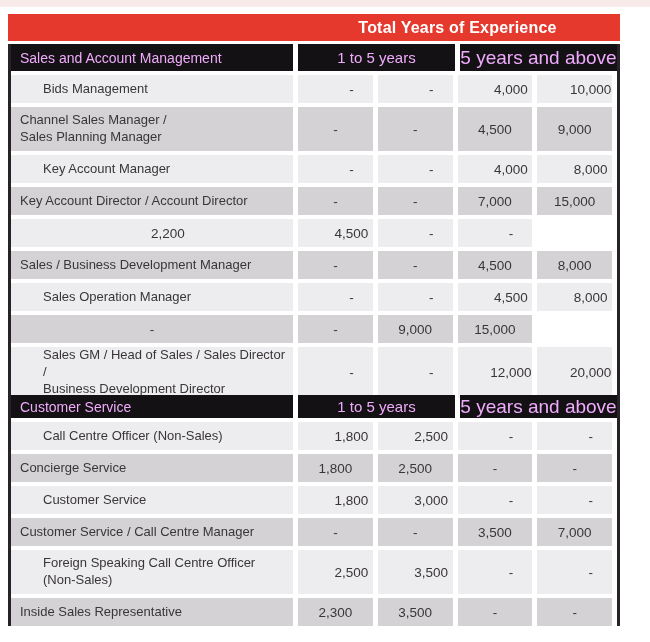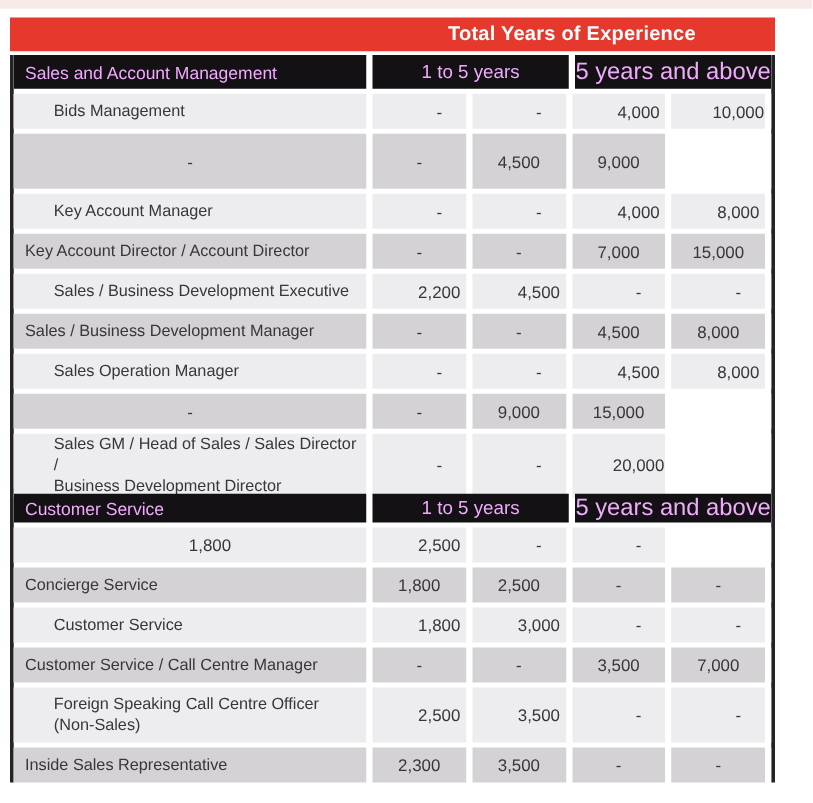--- a/index.html
+++ b/index.html
@@ -74,20 +74,22 @@
 
       <div class="t-row light">
         <div class="cell job">Bids Management</div>
         <div class="cell val">-</div>
         <div class="cell val">-</div>
         <div class="cell val">4,000</div>
         <div class="cell val">10,000</div>
       </div>
 
       <div class="t-row dark tall">
+        <div class="cell job">Channel Sales Manager /
+Sales Planning Manager</div>
         <div class="cell val">-</div>
         <div class="cell val">-</div>
         <div class="cell val">4,500</div>
         <div class="cell val">9,000</div>
       </div>
 
       <div class="t-row light">
         <div class="cell job">Key Account Manager</div>
         <div class="cell val">-</div>
         <div class="cell val">-</div>
@@ -97,21 +99,20 @@
 
       <div class="t-row dark">
         <div class="cell job">Key Account Director / Account Director</div>
         <div class="cell val">-</div>
         <div class="cell val">-</div>
         <div class="cell val">7,000</div>
         <div class="cell val">15,000</div>
       </div>
 
       <div class="t-row light">
-        <div class="cell job">Sales / Business Development Executive</div>
         <div class="cell val">2,200</div>
         <div class="cell val">4,500</div>
         <div class="cell val">-</div>
         <div class="cell val">-</div>
       </div>
 
       <div class="t-row dark">
         <div class="cell job">Sales / Business Development Manager</div>
         <div class="cell val">-</div>
         <div class="cell val">-</div>
@@ -132,30 +133,32 @@
         <div class="cell val">-</div>
         <div class="cell val">9,000</div>
         <div class="cell val">15,000</div>
       </div>
 
       <div class="t-row light tall">
         <div class="cell job">Sales GM / Head of Sales / Sales Director /
 Business Development Director</div>
         <div class="cell val">-</div>
         <div class="cell val">-</div>
+        <div class="cell val">12,000</div>
         <div class="cell val">20,000</div>
       </div>
 
       <div class="hdr-row h2">
         <div class="hcell hcat">Customer Service</div>
         <div class="hcell hspan1">1 to 5 years</div>
         <div class="hcell hspan2">5 years and above</div>
       </div>
 
       <div class="t-row light">
+        <div class="cell job">Call Centre Officer (Non-Sales)</div>
         <div class="cell val">1,800</div>
         <div class="cell val">2,500</div>
         <div class="cell val">-</div>
         <div class="cell val">-</div>
       </div>
 
       <div class="t-row dark">
         <div class="cell job">Concierge Service</div>
         <div class="cell val">1,800</div>
         <div class="cell val">2,500</div>

